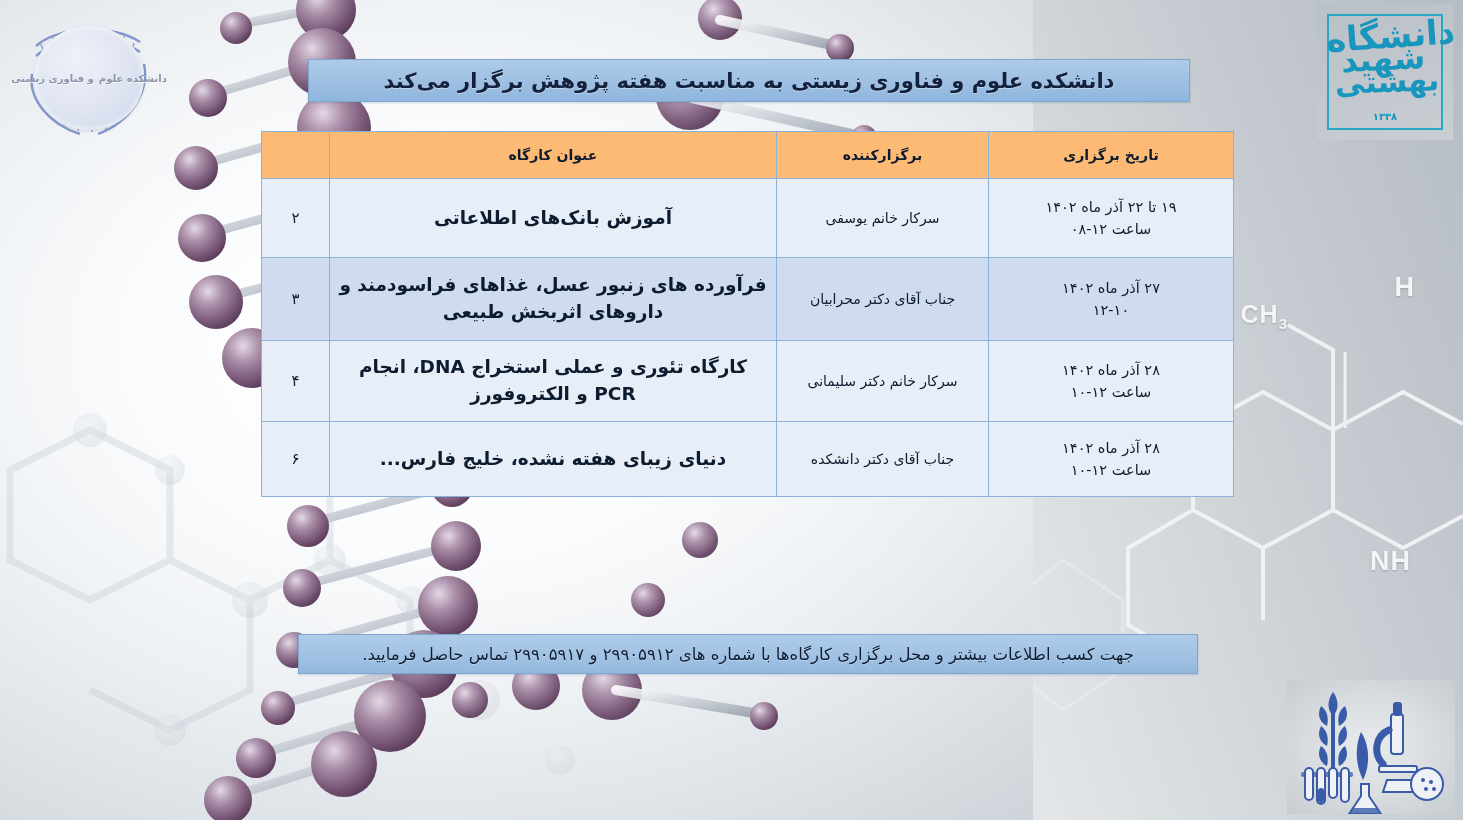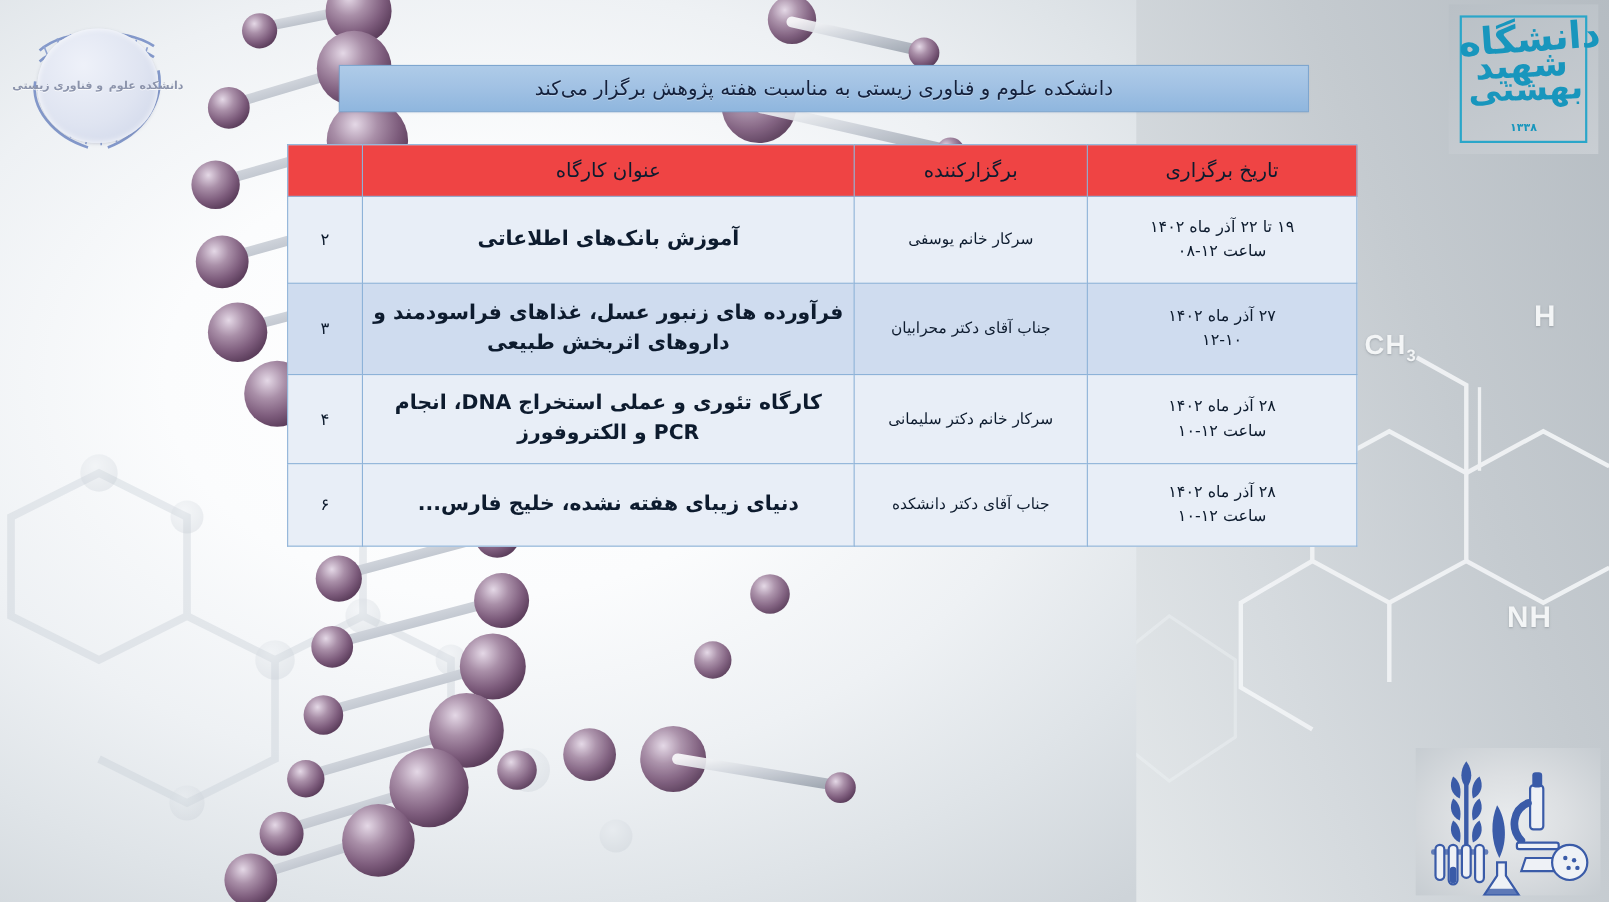--- a/index.html
+++ b/index.html
@@ -142,22 +142,22 @@
     box-sizing: border-box;
     border: 1px solid #7ea6cf;
     background: linear-gradient(180deg, #aecbe8 0%, #a2c2e4 45%, #8fb6de 100%);
     display: flex;
     align-items: center;
     justify-content: center;
     box-shadow: 0 1px 2px rgba(70,95,130,0.22);
   }
   .headline-text {
     color: #14213d;
-    font-size: 18px;
-    font-weight: normal;
+    font-size: 21px;
+    font-weight: bold;
     white-space: nowrap;
     text-shadow: 0 1px 0 rgba(255,255,255,0.35);
   }
 
   
   .table-wrap {
     position: absolute;
     left: 262px;
     top: 131px;
     width: 972px;
@@ -170,24 +170,24 @@
   }
   table.sched th,
   table.sched td {
     border: 1px solid #8db2d8;
     text-align: center;
     vertical-align: middle;
     color: #0d1b2e;
     padding: 4px 6px;
   }
   thead th {
-    background: #ef4444;
+    background: #fdba74;
     height: 38px;
-    font-size: 18px;
-    font-weight: normal;
+    font-size: 14px;
+    font-weight: bold;
   }
   col.c-date  { width: 245px; }
   col.c-org   { width: 212px; }
   col.c-title { width: 447px; }
   col.c-num   { width: 68px; }
 
   tbody tr.odd  td { background: #cfdcef; }
   tbody tr.even td { background: #e8eef7; }
 
   td.date-cell {
@@ -470,20 +470,23 @@
             <div>ساعت ۱۲-۱۰</div>
           </td>
           <td class="org-cell">جناب آقای دکتر دانشکده</td>
           <td class="title-cell">دنیای زیبای هفته نشده، خلیج فارس...</td>
           <td class="num-cell">۶</td>
         </tr>
       </tbody>
     </table>
   </div>
 
+  <div class="footer-banner">
+    <span class="footer-text">جهت کسب اطلاعات بیشتر و محل برگزاری کارگاه‌ها با شماره های ۲۹۹۰۵۹۱۲ و ۲۹۹۰۵۹۱۷ تماس حاصل فرمایید.</span>
+  </div>
 
   <div class="sci-emblem">
     <svg viewBox="0 0 168 134" style="width:168px;height:134px;">
 
       <g fill="#3a5ba8">
         <path d="M46 12 C40 20 40 30 46 36 C52 30 52 20 46 12Z"></path>
         <path d="M34 26 C30 34 32 42 40 46 C42 38 40 30 34 26Z"></path>
         <path d="M58 26 C62 34 60 42 52 46 C50 38 52 30 58 26Z"></path>
         <path d="M34 46 C30 54 32 62 40 66 C42 58 40 50 34 46Z"></path>
         <path d="M58 46 C62 54 60 62 52 66 C50 58 52 50 58 46Z"></path>

